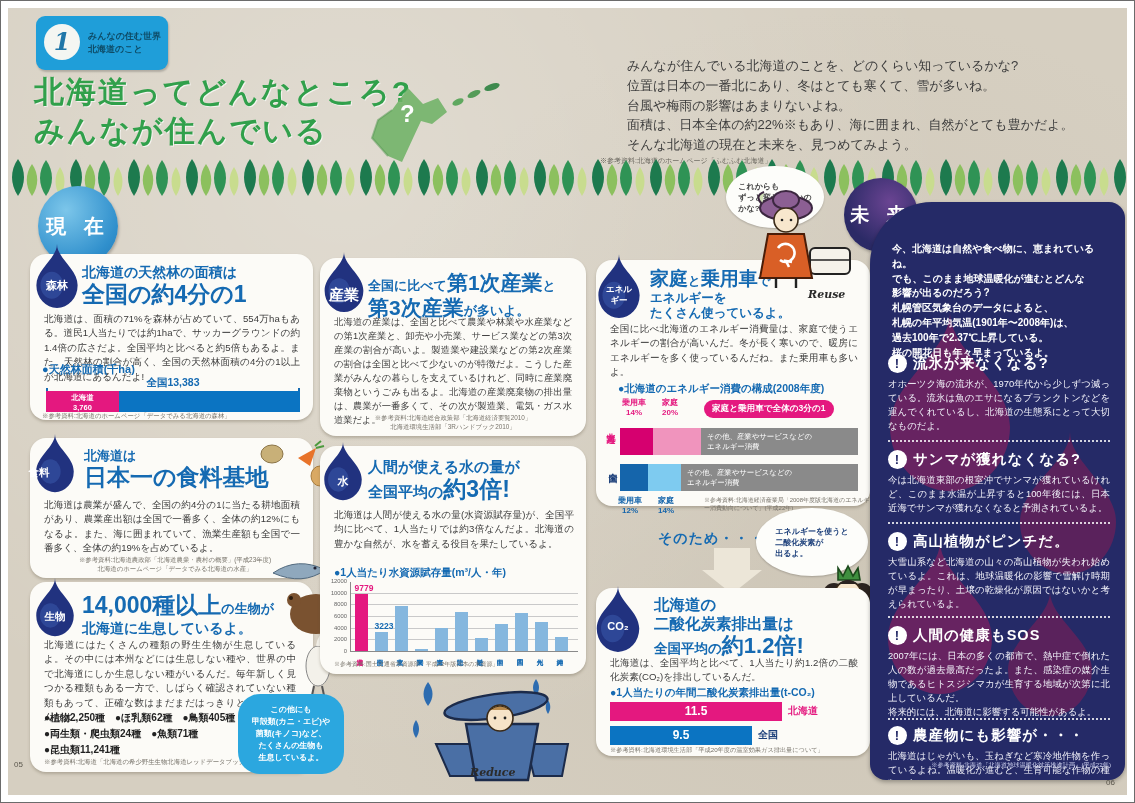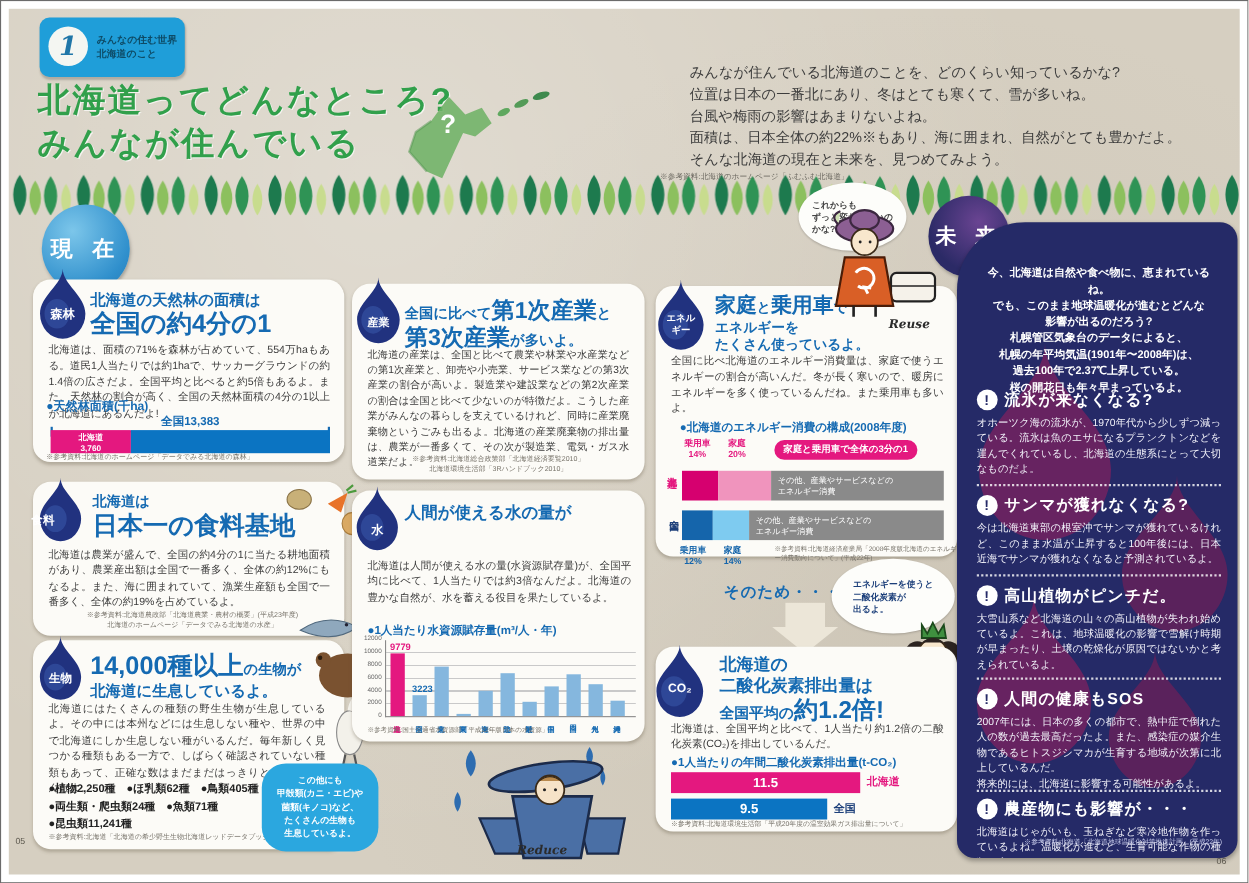--- a/index.html
+++ b/index.html
@@ -74,21 +74,21 @@
   #energy-badge { position:absolute; background:#e4187f; color:#fff; font-size:8.6px; font-weight:bold; border-radius:9px;
             padding:3px 8px; }
 
   
   .co2bar { position:absolute; height:19px; color:#fff; font-size:12px; font-weight:bold; text-align:center; line-height:19px; }
 
   
   #future-panel { left:862px; top:194px; width:255px; height:578px; background:#252a67; border-radius:62px 16px 16px 16px;
             overflow:hidden; box-shadow:0 2px 4px rgba(0,0,0,.3); }
   #future-panel .deco { position:absolute; opacity:.5; }
-  .fp-intro { position:absolute; left:22px; top:40px; width:214px; color:#fff; font-size:10px; font-weight:bold; line-height:1.48;text-align:center; }
+  .fp-intro { position:absolute; left:22px; top:40px; width:214px; color:#fff; font-size:10px; font-weight:bold; line-height:1.48; }
   .fp-sec { position:absolute; left:18px; width:222px; }
   .fp-head { display:flex; align-items:center; gap:6px; color:#fff; font-weight:bold; font-size:14.5px; letter-spacing:1px; }
   .fp-head .ex { width:19px; height:19px; background:#fff; color:#252a67; border-radius:50%; font-size:13px; line-height:19px;
             text-align:center; flex:0 0 19px; }
   .fp-body { margin-top:4px; color:#f2f2fa; font-size:9.4px; line-height:1.5; text-align:justify; }
   .fp-sep { position:absolute; left:18px; width:222px; border-top:2px dotted rgba(255,255,255,.8); }
   #fp-foot { position:absolute; right:14px; bottom:10px; font-size:6.2px; color:#cdd1ef; }
 
   
   .bubble { background:#fdfdfa; border-radius:50%; display:flex; align-items:center; justify-content:center;
@@ -243,25 +243,26 @@
       <div><span class="big" style="font-size:21px;">第3次産業</span><span>が多いよ。</span></div>
     </div>
     <div class="body-tx abs" style="left:14px; top:58px; width:238px; font-size:9.3px;">北海道の産業は、全国と比べて農業や林業や水産業などの第1次産業と、卸売や小売業、サービス業などの第3次産業の割合が高いよ。製造業や建設業などの第2次産業の割合は全国と比べて少ないのが特徴だよ。こうした産業がみんなの暮らしを支えているけれど、同時に産業廃棄物というごみも出るよ。北海道の産業廃棄物の排出量は、農業が一番多くて、その次が製造業、電気・ガス水道業だよ。</div>
     <div class="foot abs pre" style="left:28px; top:156px; width:210px; text-align:center;">※参考資料:北海道総合政策部「北海道経済要覧2010」
 北海道環境生活部「3Rハンドブック2010」</div>
   </div>
   <svg class="drop" style="left:312px; top:244px;" width="48" height="62" viewBox="0 0 48 64">
     <path d="M24 0 C24 14 4 24 4 40 a20 22 0 0 0 40 0 C44 24 24 14 24 0 Z" fill="#21327f"></path>
     <ellipse cx="19" cy="40" rx="11" ry="13" fill="#3a59ab" opacity=".55"></ellipse>
   </svg>
-  <div class="abs" style="left:312px; top:278px; width:48px; text-align:center; color:#fff; font-weight:bold; font-size:10px;">産業</div>
+  <div class="abs" style="left:312px; top:278px; width:48px; text-align:center; color:#fff; font-weight:bold; font-size:15px;">産業</div>
 
   <div class="card" style="left:312px; top:438px; width:266px; height:228px;">
     <div class="ct" style="position:absolute; left:48px; top:12px; font-size:15px;">
       <div>人間が使える水の量が</div>
+      <div><span>全国平均の</span><span class="big">約3倍!</span></div>
     </div>
     <div class="body-tx abs" style="left:14px; top:62px; width:240px;">北海道は人間が使える水の量(水資源賦存量)が、全国平均に比べて、1人当たりでは約3倍なんだよ。北海道の豊かな自然が、水を蓄える役目を果たしているよ。</div>
     <div class="chart-label abs" style="left:14px; top:120px; font-size:10.5px;">●1人当たり水資源賦存量(m³/人・年)</div>
 
     <span class="ytick" style="left:3px; top:132px;">12000</span>
     <span class="ytick" style="left:3px; top:143.7px;">10000</span>
     <span class="ytick" style="left:3px; top:155.4px;">8000</span>
     <span class="ytick" style="left:3px; top:167px;">6000</span>
     <span class="ytick" style="left:3px; top:178.7px;">4000</span>
     <span class="ytick" style="left:3px; top:190.4px;">2000</span>

